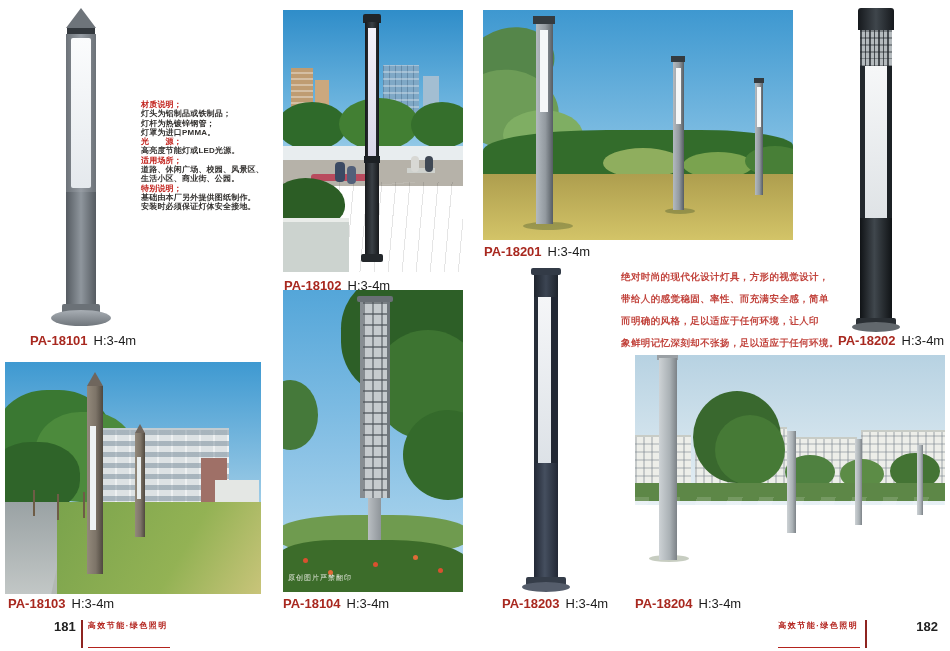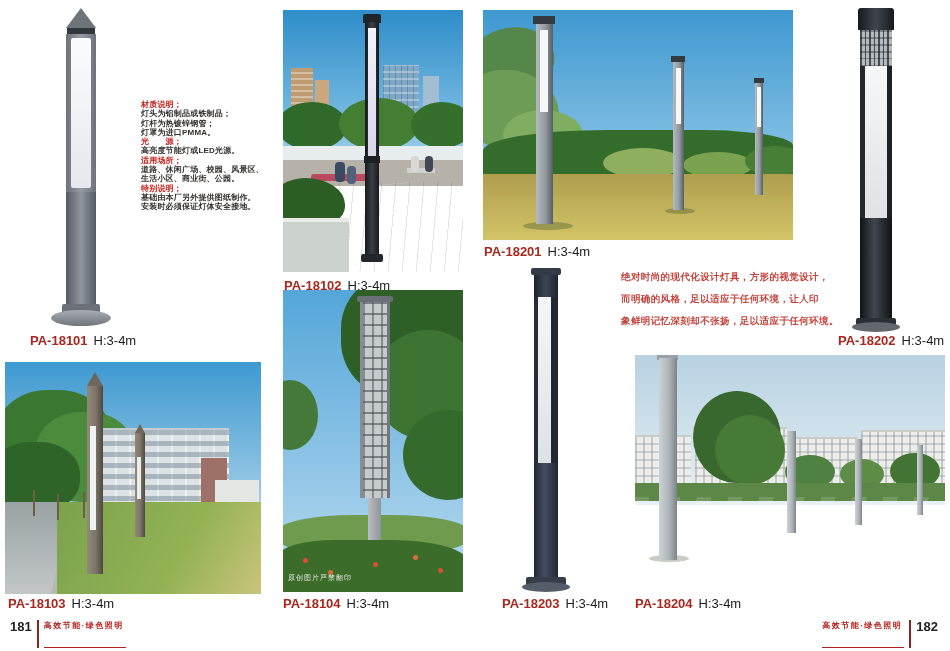--- a/index.html
+++ b/index.html
@@ -17,21 +17,21 @@
   .spec{position:absolute;left:141px;top:100px;width:120px;font-size:8px;line-height:9.3px;
         letter-spacing:.2px;font-weight:bold;color:#33312f;white-space:nowrap;}
   .spec .heading{color:#c2201a;}
 
   
   .desc{position:absolute;left:621px;top:266px;font-size:9.5px;line-height:22px;
         letter-spacing:.4px;font-weight:bold;color:#c2443d;white-space:nowrap;}
 
   
   .footer{position:absolute;top:620px;display:flex;align-items:flex-start;}
-  .footer .page-num{font-size:13px;font-weight:bold;color:#222;line-height:13px;}
+  .footer .page-num{font-size:13px;font-weight:bold;color:#222;line-height:13px;margin-left:44px;}
   .footer .vrule{width:2px;height:28px;background:#8e2420;margin:0 5px;}
   .footer .slogan{font-size:8px;font-weight:bold;color:#b3231d;letter-spacing:1.5px;
                   line-height:10px;padding:1px 2px 16px 0;border-bottom:1.5px solid #b3231d;}
 
   
   .p101{position:absolute;left:30px;top:8px;width:105px;height:322px;}
   .p101 .tip{position:absolute;left:36px;top:0;width:0;height:0;
              border-left:15px solid transparent;border-right:15px solid transparent;
              border-bottom:20px solid #6e747a;}
   .p101 .capband{position:absolute;left:37px;top:20px;width:28px;height:6px;background:#32373c;}
@@ -257,20 +257,21 @@
     <div class="cap"></div>
     <div class="mesh"></div>
     <div class="winsec"></div>
     <div class="lower"></div>
     <div class="flange"></div>
     <div class="baseell"></div>
   </div>
 
   <div class="desc">
     <div>绝对时尚的现代化设计灯具，方形的视觉设计，</div>
+    <div>带给人的感觉稳固、率性、而充满安全感，简单</div>
     <div>而明确的风格，足以适应于任何环境，让人印</div>
     <div>象鲜明记忆深刻却不张扬，足以适应于任何环境。</div>
   </div>
 
   <div class="photo s103">
     <div class="sky"></div>
     <div class="blob" style="left:-12px;top:28px;width:120px;height:110px;background:#3a7832;border-radius:45%;"></div>
     <div class="blob" style="left:30px;top:50px;width:100px;height:90px;background:#4c8a3c;border-radius:45%;"></div>
     <div class="blob" style="left:-15px;top:80px;width:90px;height:70px;background:#2f6429;border-radius:45%;"></div>
     <div class="building"></div>

